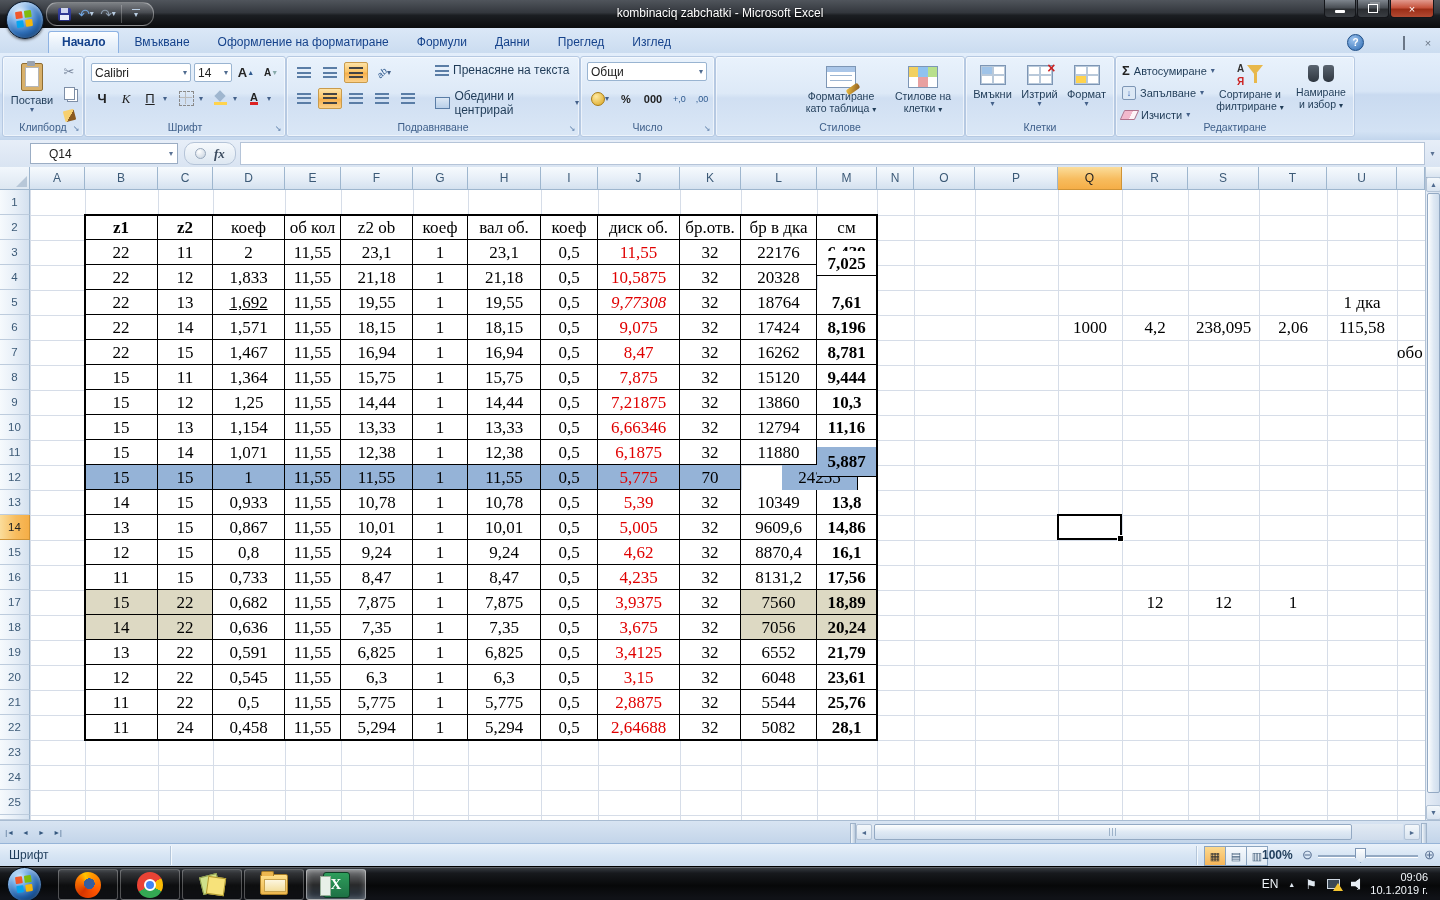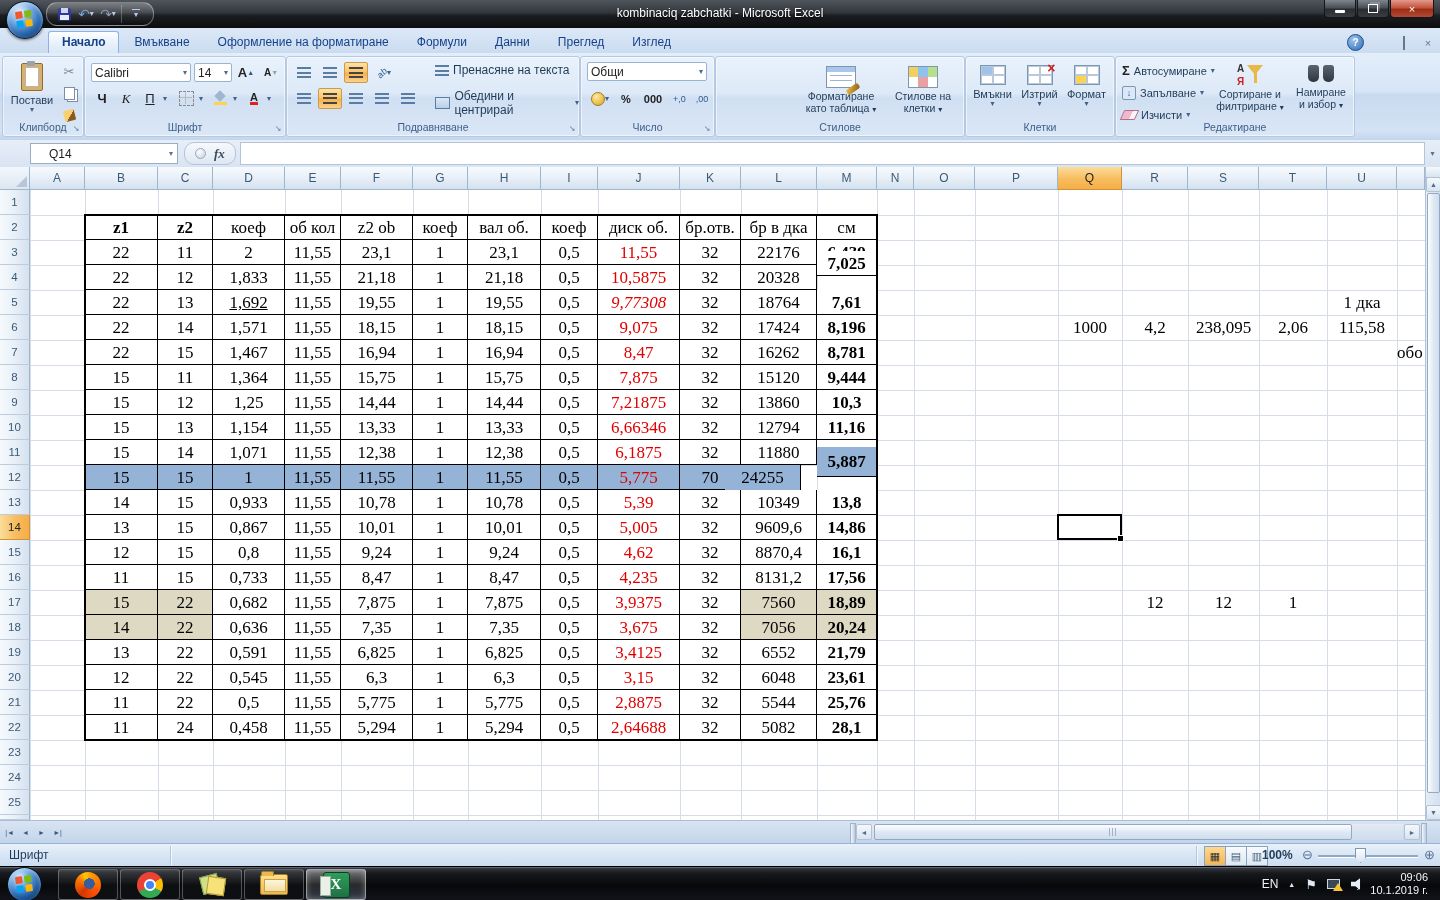--- a/index.html
+++ b/index.html
@@ -788,21 +788,21 @@
       <div class="tcell hl" style="left: 85px; top: 298px; width: 73px; height: 25px;">15</div>
       <div class="tcell hl" style="left: 158px; top: 298px; width: 55px; height: 25px;">15</div>
       <div class="tcell hl" style="left: 213px; top: 298px; width: 72px; height: 25px;">1</div>
       <div class="tcell hl" style="left: 285px; top: 298px; width: 56px; height: 25px;">11,55</div>
       <div class="tcell hl" style="left: 341px; top: 298px; width: 72px; height: 25px;">11,55</div>
       <div class="tcell hl" style="left: 413px; top: 298px; width: 55px; height: 25px;">1</div>
       <div class="tcell hl" style="left: 468px; top: 298px; width: 73px; height: 25px;">11,55</div>
       <div class="tcell hl" style="left: 541px; top: 298px; width: 57px; height: 25px;">0,5</div>
       <div class="tcell red hl" style="left: 598px; top: 298px; width: 82px; height: 25px;">5,775</div>
       <div class="tcell hl" style="left: 680px; top: 298px; width: 61px; height: 25px;">70</div>
-      <div class="tcell hl" style="left: 725px; top: 298px; width: 76px; height: 26px;">24255</div>
+      <div class="tcell hl" style="left: 782px; top: 298px; width: 76px; height: 26px;">24255</div>
       <div class="tcell b hl" style="left: 817px; top: 280px; width: 60px; height: 30px;">5,887</div>
       <div class="tcell" style="left: 85px; top: 323px; width: 73px; height: 25px;">14</div>
       <div class="tcell" style="left: 158px; top: 323px; width: 55px; height: 25px;">15</div>
       <div class="tcell" style="left: 213px; top: 323px; width: 72px; height: 25px;">0,933</div>
       <div class="tcell" style="left: 285px; top: 323px; width: 56px; height: 25px;">11,55</div>
       <div class="tcell" style="left: 341px; top: 323px; width: 72px; height: 25px;">10,78</div>
       <div class="tcell" style="left: 413px; top: 323px; width: 55px; height: 25px;">1</div>
       <div class="tcell" style="left: 468px; top: 323px; width: 73px; height: 25px;">10,78</div>
       <div class="tcell" style="left: 541px; top: 323px; width: 57px; height: 25px;">0,5</div>
       <div class="tcell red" style="left: 598px; top: 323px; width: 82px; height: 25px;">5,39</div>

